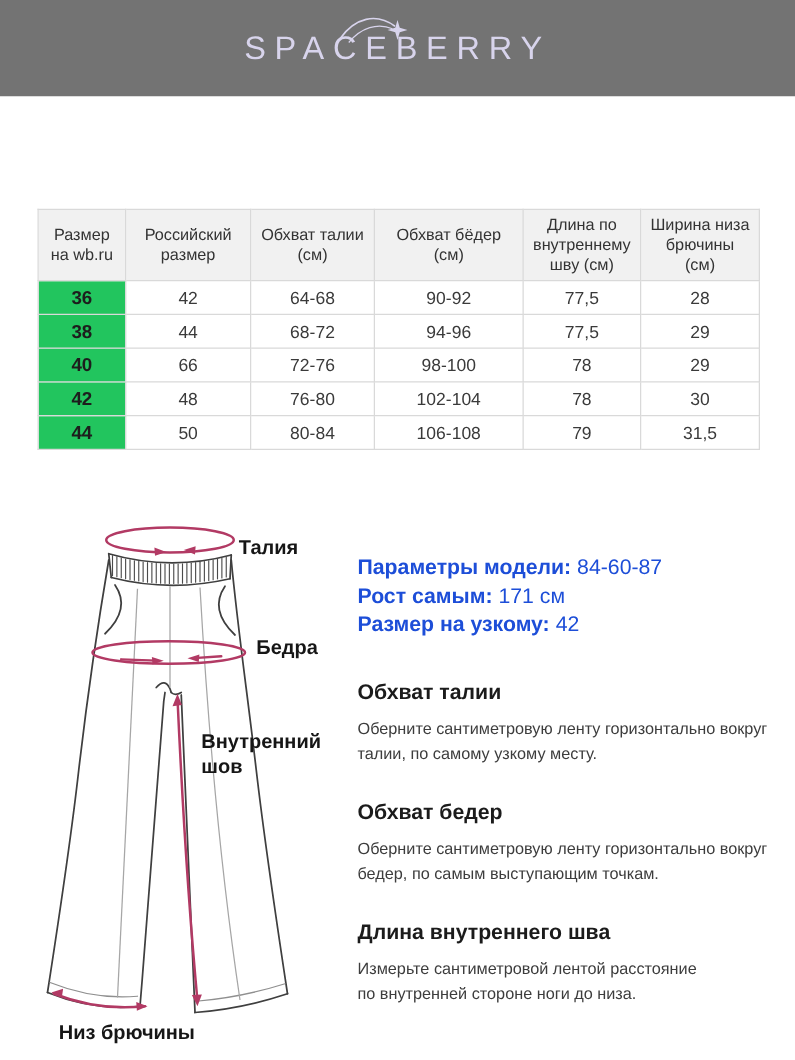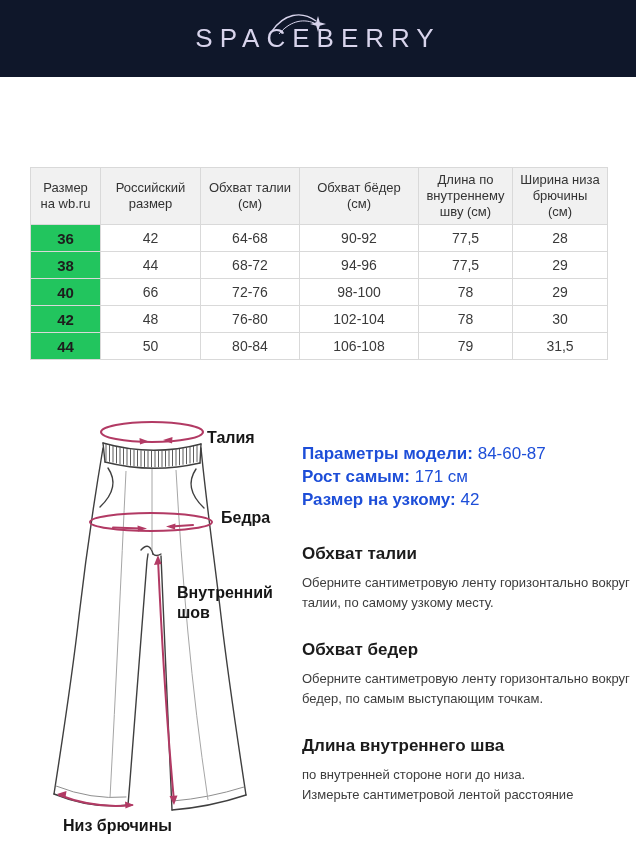--- a/index.html
+++ b/index.html
@@ -2,33 +2,33 @@
 <html><head>
 <meta charset="utf-8">
 <style>
   * { margin:0; padding:0; box-sizing:border-box; }
   html,body { width:636px; height:848px; }
   body {
     font-family:"Liberation Sans", sans-serif;
     background:#ffffff; overflow:hidden; position:relative;
   }
   
-  .topbar { height:77px; background:#0f172a; display:flex; align-items:center; justify-content:center; }
+  .topbar { height:77px; background:#737373; display:flex; align-items:center; justify-content:center; }
   .logo { position:relative; color:#d8d4ec; font-size:26px; letter-spacing:7px; font-weight:500; }
   .comet { position:absolute; left:30%; top:-15px; width:58px; height:32px; }
   
   .size-table { margin:90px 29px 0 30px; width:577px; border-collapse:collapse; table-layout:fixed; }
   .size-table th, .size-table td {
     border:1px solid #d9d9d9; text-align:center; vertical-align:middle;
   }
   .size-table thead th { background:#f1f1f1; height:57px; font-weight:normal; color:#333333; font-size:13px; line-height:16px; }
   .size-table tbody td { height:27px; font-size:14px; color:#3a3a3a; background:#ffffff; }
   .size-table tbody td.rowhead { background:#22c55e; font-weight:bold; font-size:15px; color:#1d1d1d; }
   
-  .lower { display:flex; margin-top:46px; padding-left:25px; }
+  .lower { display:flex; margin-top:46px; padding-left:9px; }
   .pants-wrap { width:265px; height:440px; flex:none; }
   .pants-wrap svg { display:block; }
   .right-col { margin-left:12px; padding-top:36px; width:335px; }
   .model-line { font-size:17px; line-height:23px; color:#1d4ed8; white-space:nowrap; }
   .model-label { font-weight:bold; }
   .model-value { font-weight:normal; }
   .sections { margin-top:33px; }
   .section { margin-top:27px; }
   .section:first-child { margin-top:0; }
   .section-title { font-size:17px; font-weight:bold; color:#1b1b1b; margin-bottom:9px; }
@@ -257,19 +257,19 @@
       <div class="section">
         <div class="section-title">Обхват бедер</div>
         <div class="section-body">
           <div class="bline">Оберните сантиметровую ленту горизонтально вокруг</div>
           <div class="bline">бедер, по самым выступающим точкам.</div>
         </div>
       </div>
       <div class="section">
         <div class="section-title">Длина внутреннего шва</div>
         <div class="section-body">
+          <div class="bline">Измерьте сантиметровой лентой расстояние</div>
           <div class="bline">по внутренней стороне ноги до низа.</div>
-          <div class="bline">Измерьте сантиметровой лентой расстояние</div>
         </div>
       </div>
     </div>
   </div>
 </div>
 
 </body></html>

